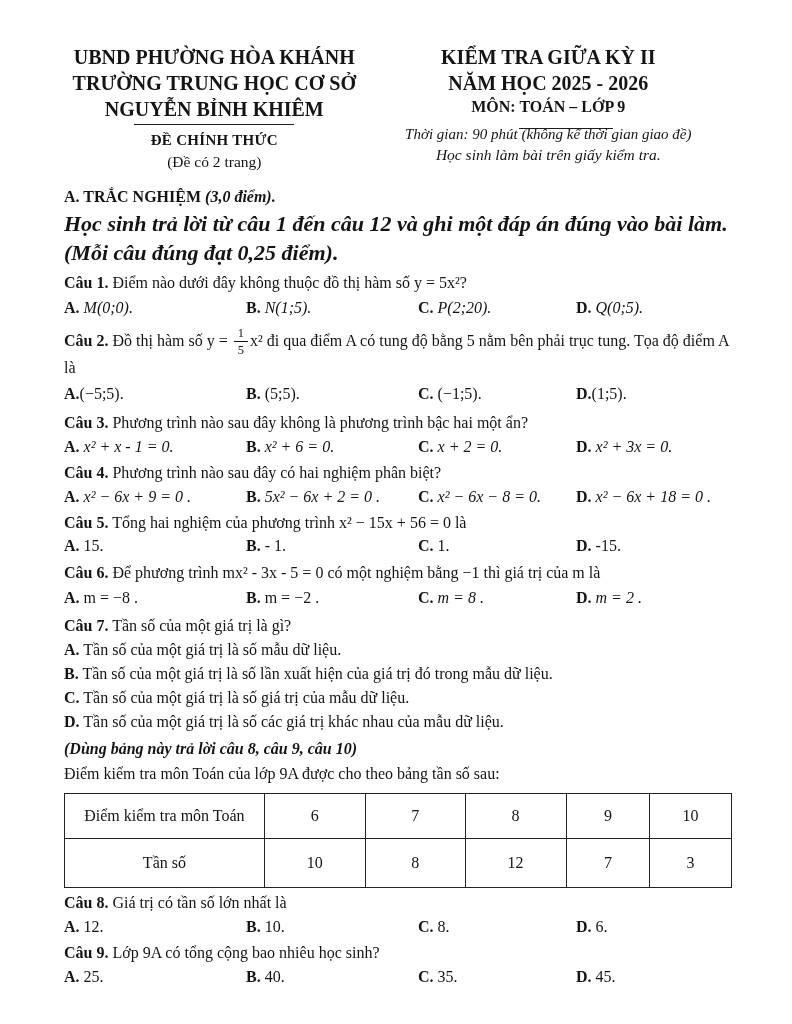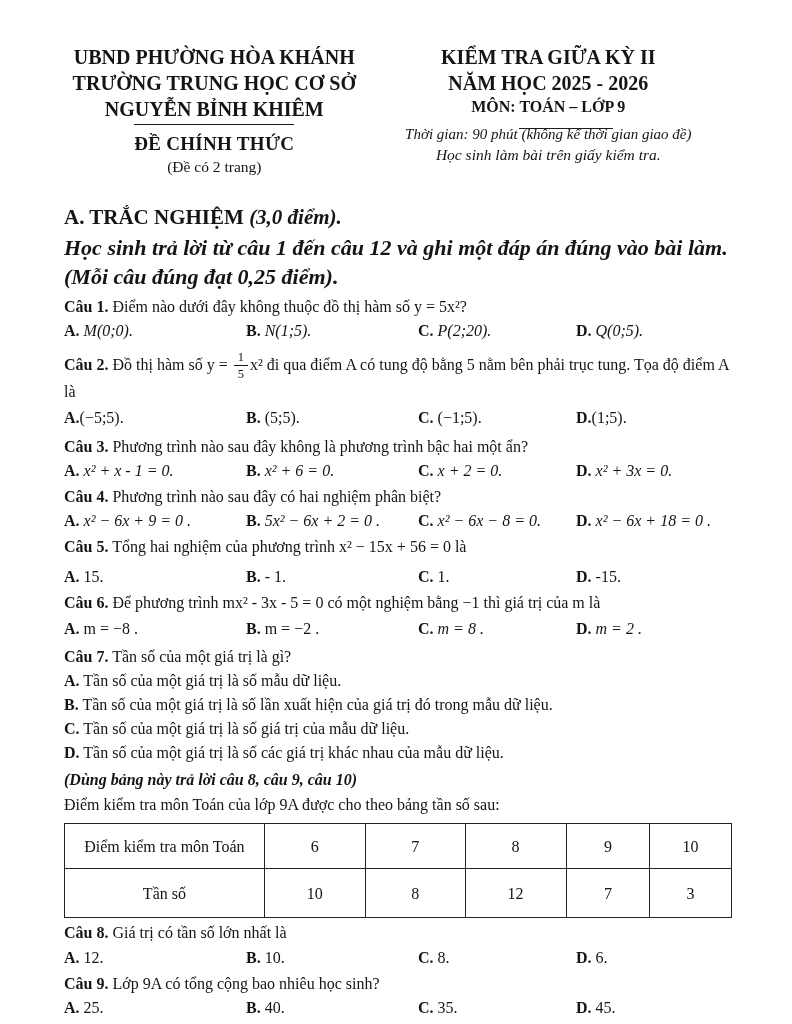--- a/index.html
+++ b/index.html
@@ -13,29 +13,29 @@
     -webkit-font-smoothing:antialiased;
   }
   .page{box-sizing:border-box;width:792px;height:1024px;padding:44px 60px 0 64px;overflow:hidden;}
 
   
   .doc-header{display:flex;width:100%;}
   .h-left{width:45%;text-align:center;}
   .h-right{width:55%;text-align:center;}
   .h-bold{font-weight:bold;font-size:20px;line-height:1.3;}
   .h-rule{width:160px;border-bottom:1.6px solid #1c1c1c;margin:2px auto 6px;}
-  .exam-label{font-weight:bold;font-size:19px;margin-top:4px;letter-spacing:.3px;}
+  .exam-label{font-weight:bold;font-size:15px;margin-top:4px;letter-spacing:.3px;}
   .pages-note{font-size:15.5px;margin-top:1px;}
   .subject-line{font-weight:bold;font-size:16px;}
   .subject-underline{border-bottom:1.6px solid #1c1c1c;padding-bottom:13px;}
   .time-note{font-style:italic;font-size:15px;margin-top:8px;}
   .exam-instruction{font-style:italic;font-size:15.5px;}
 
   
-  .section-head{margin-top:26px;font-size:21px;}
+  .section-head{margin-top:14px;font-size:16px;}
   .section-title{font-weight:bold;}
   .section-points{font-weight:bold;font-style:italic;}
   .section-instruction{font-weight:bold;font-style:italic;margin-top:2px;font-size:22px;}
 
   
   .q{margin-top:5px;}
   .q-stem{font-size:16px;}
   .q-label{font-weight:bold;}
   .opts{display:grid;grid-template-columns:182px 172px 158px 1fr;margin-top:3px;}
   .opt{white-space:nowrap;}
@@ -127,21 +127,21 @@
     <div class="opts">
       <span class="opt"><span class="opt-key">A.</span><span class="math"> x² − 6x + 9 = 0 .</span></span>
       <span class="opt"><span class="opt-key">B.</span><span class="math"> 5x² − 6x + 2 = 0 .</span></span>
       <span class="opt"><span class="opt-key">C.</span><span class="math"> x² − 6x − 8 = 0.</span></span>
       <span class="opt"><span class="opt-key">D.</span><span class="math"> x² − 6x + 18 = 0 .</span></span>
     </div>
   </div>
 
   <div class="q">
     <div class="q-stem"><span class="q-label">Câu 5.</span><span> Tổng hai nghiệm của phương trình x² − 15x + 56 = 0  là</span></div>
-    <div class="opts" style="margin-top:9px;">
+    <div class="opts" style="margin-top:2px;">
       <span class="opt"><span class="opt-key">A.</span><span> 15.</span></span>
       <span class="opt"><span class="opt-key">B.</span><span> - 1.</span></span>
       <span class="opt"><span class="opt-key">C.</span><span> 1.</span></span>
       <span class="opt"><span class="opt-key">D.</span><span> -15.</span></span>
     </div>
   </div>
 
   <div class="q">
     <div class="q-stem"><span class="q-label">Câu 6.</span><span> Để phương trình mx² - 3x - 5 = 0 có một nghiệm bằng −1 thì giá trị của m là</span></div>
     <div class="opts" style="margin-top:4px;">

